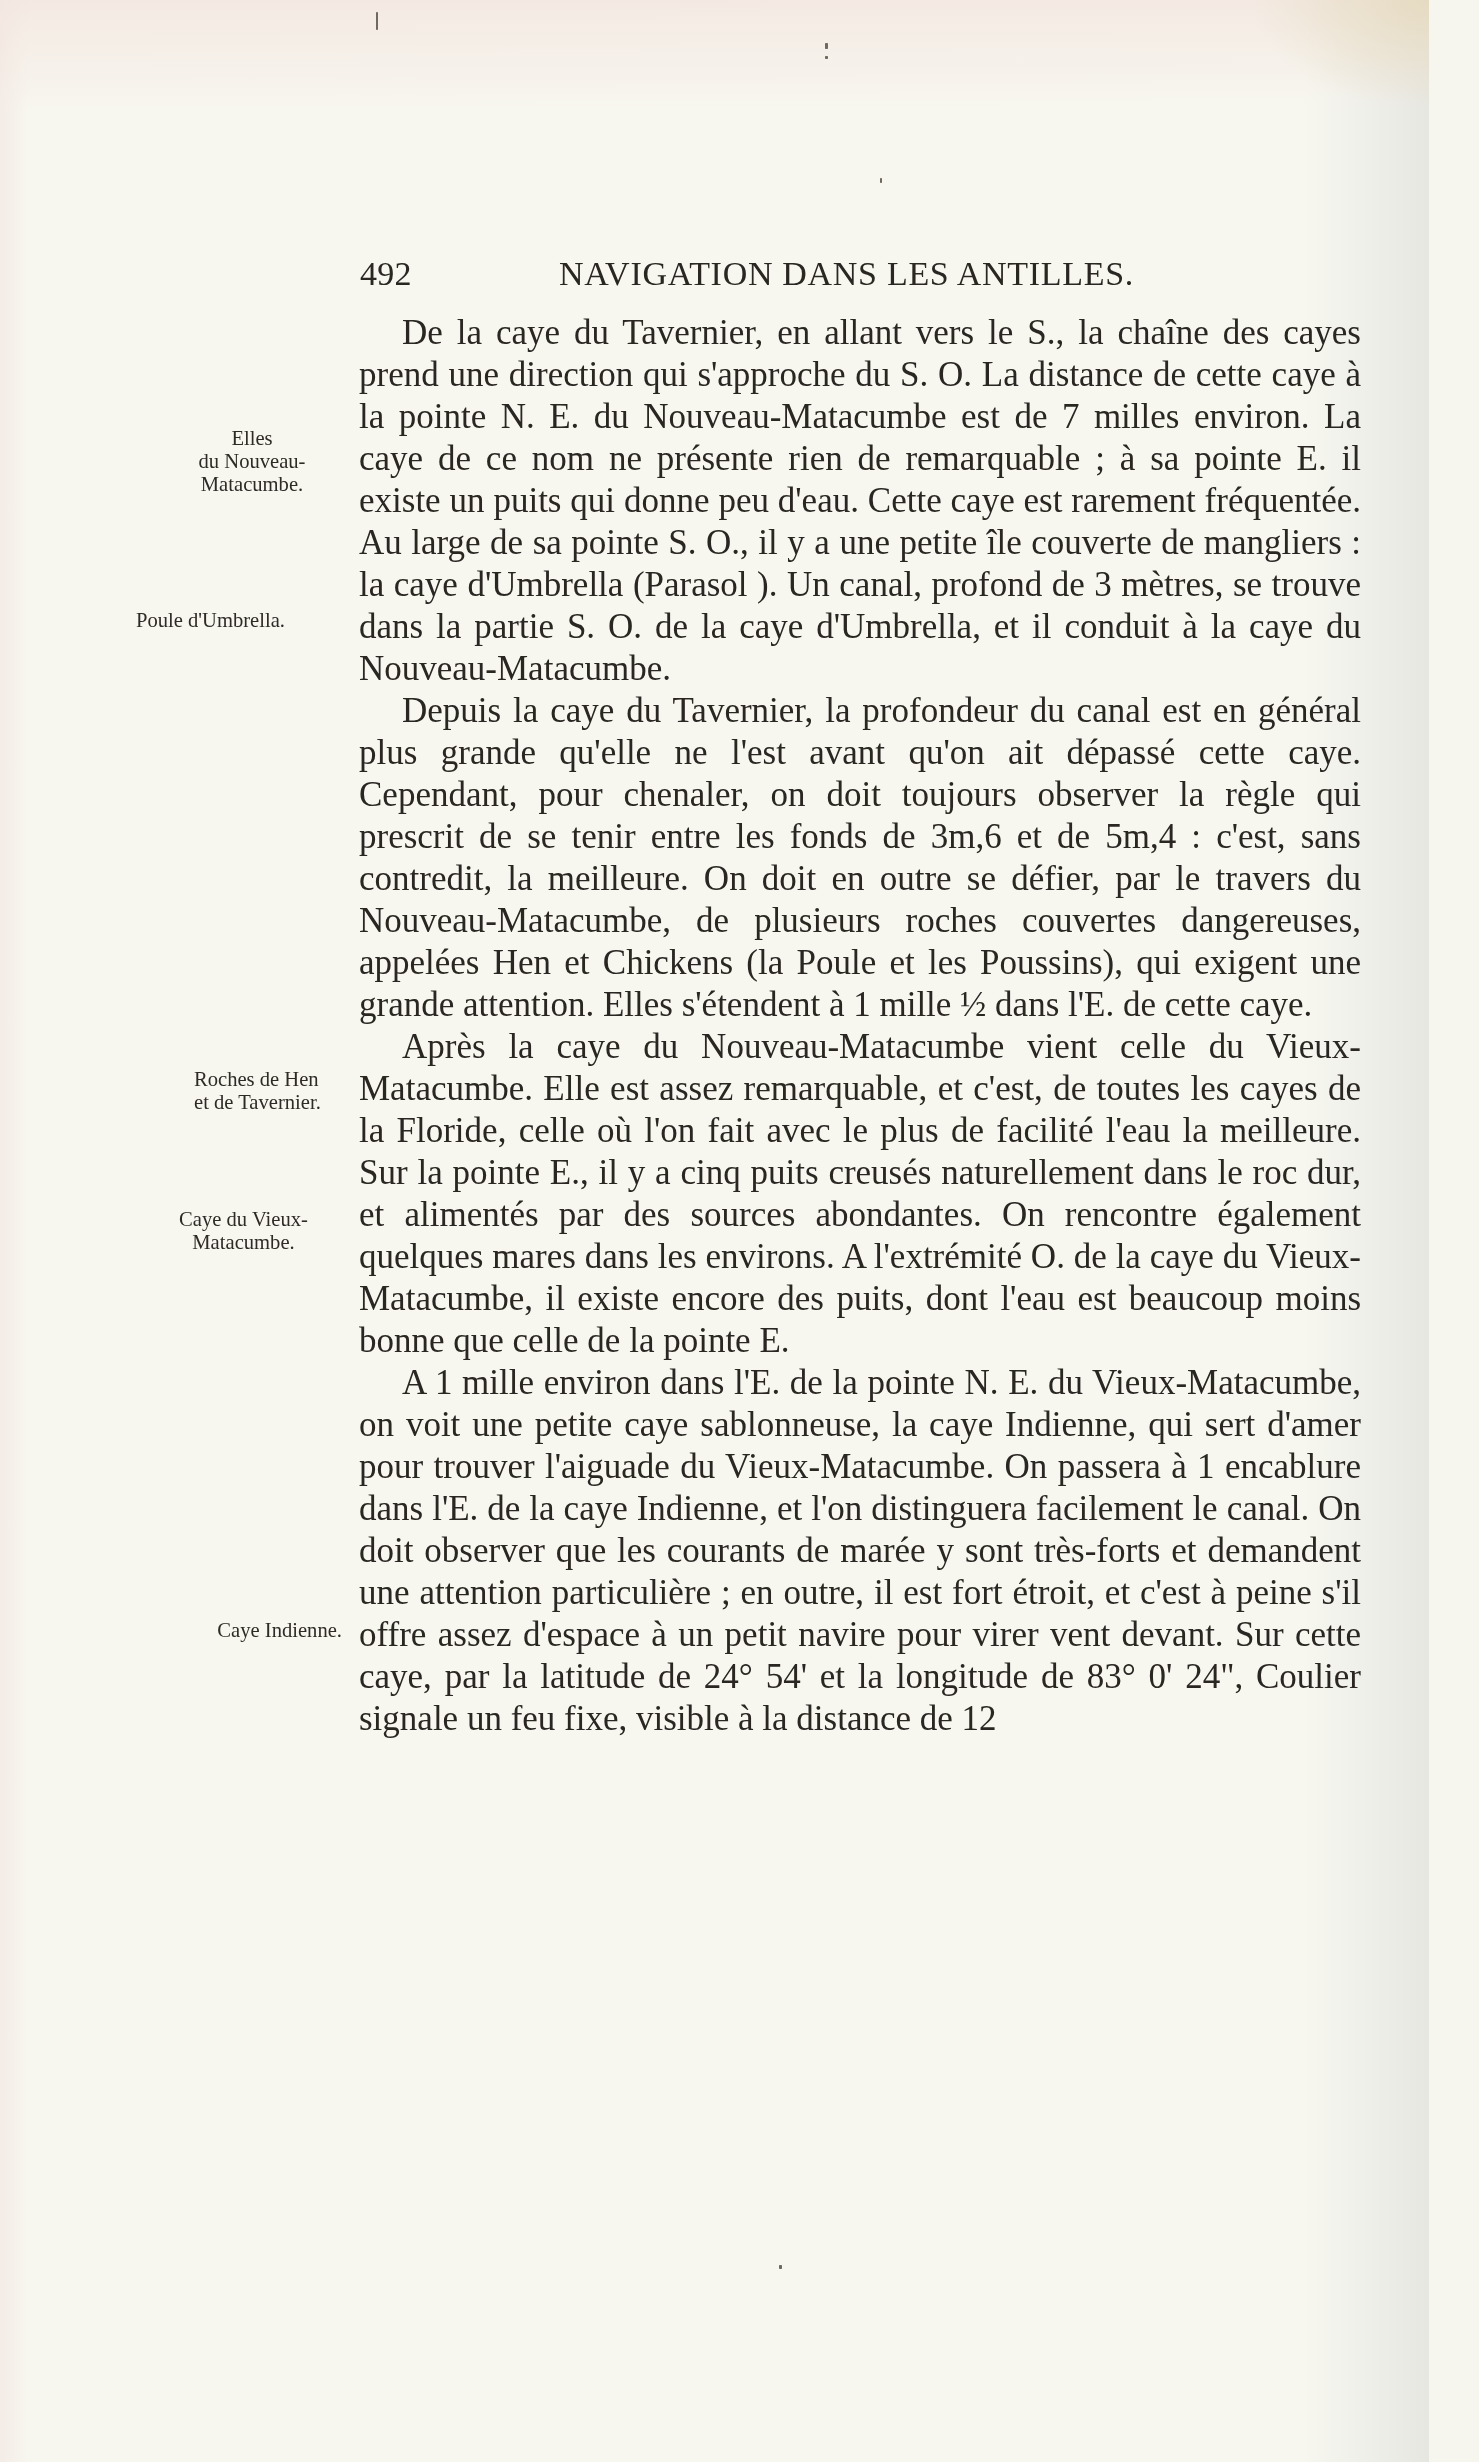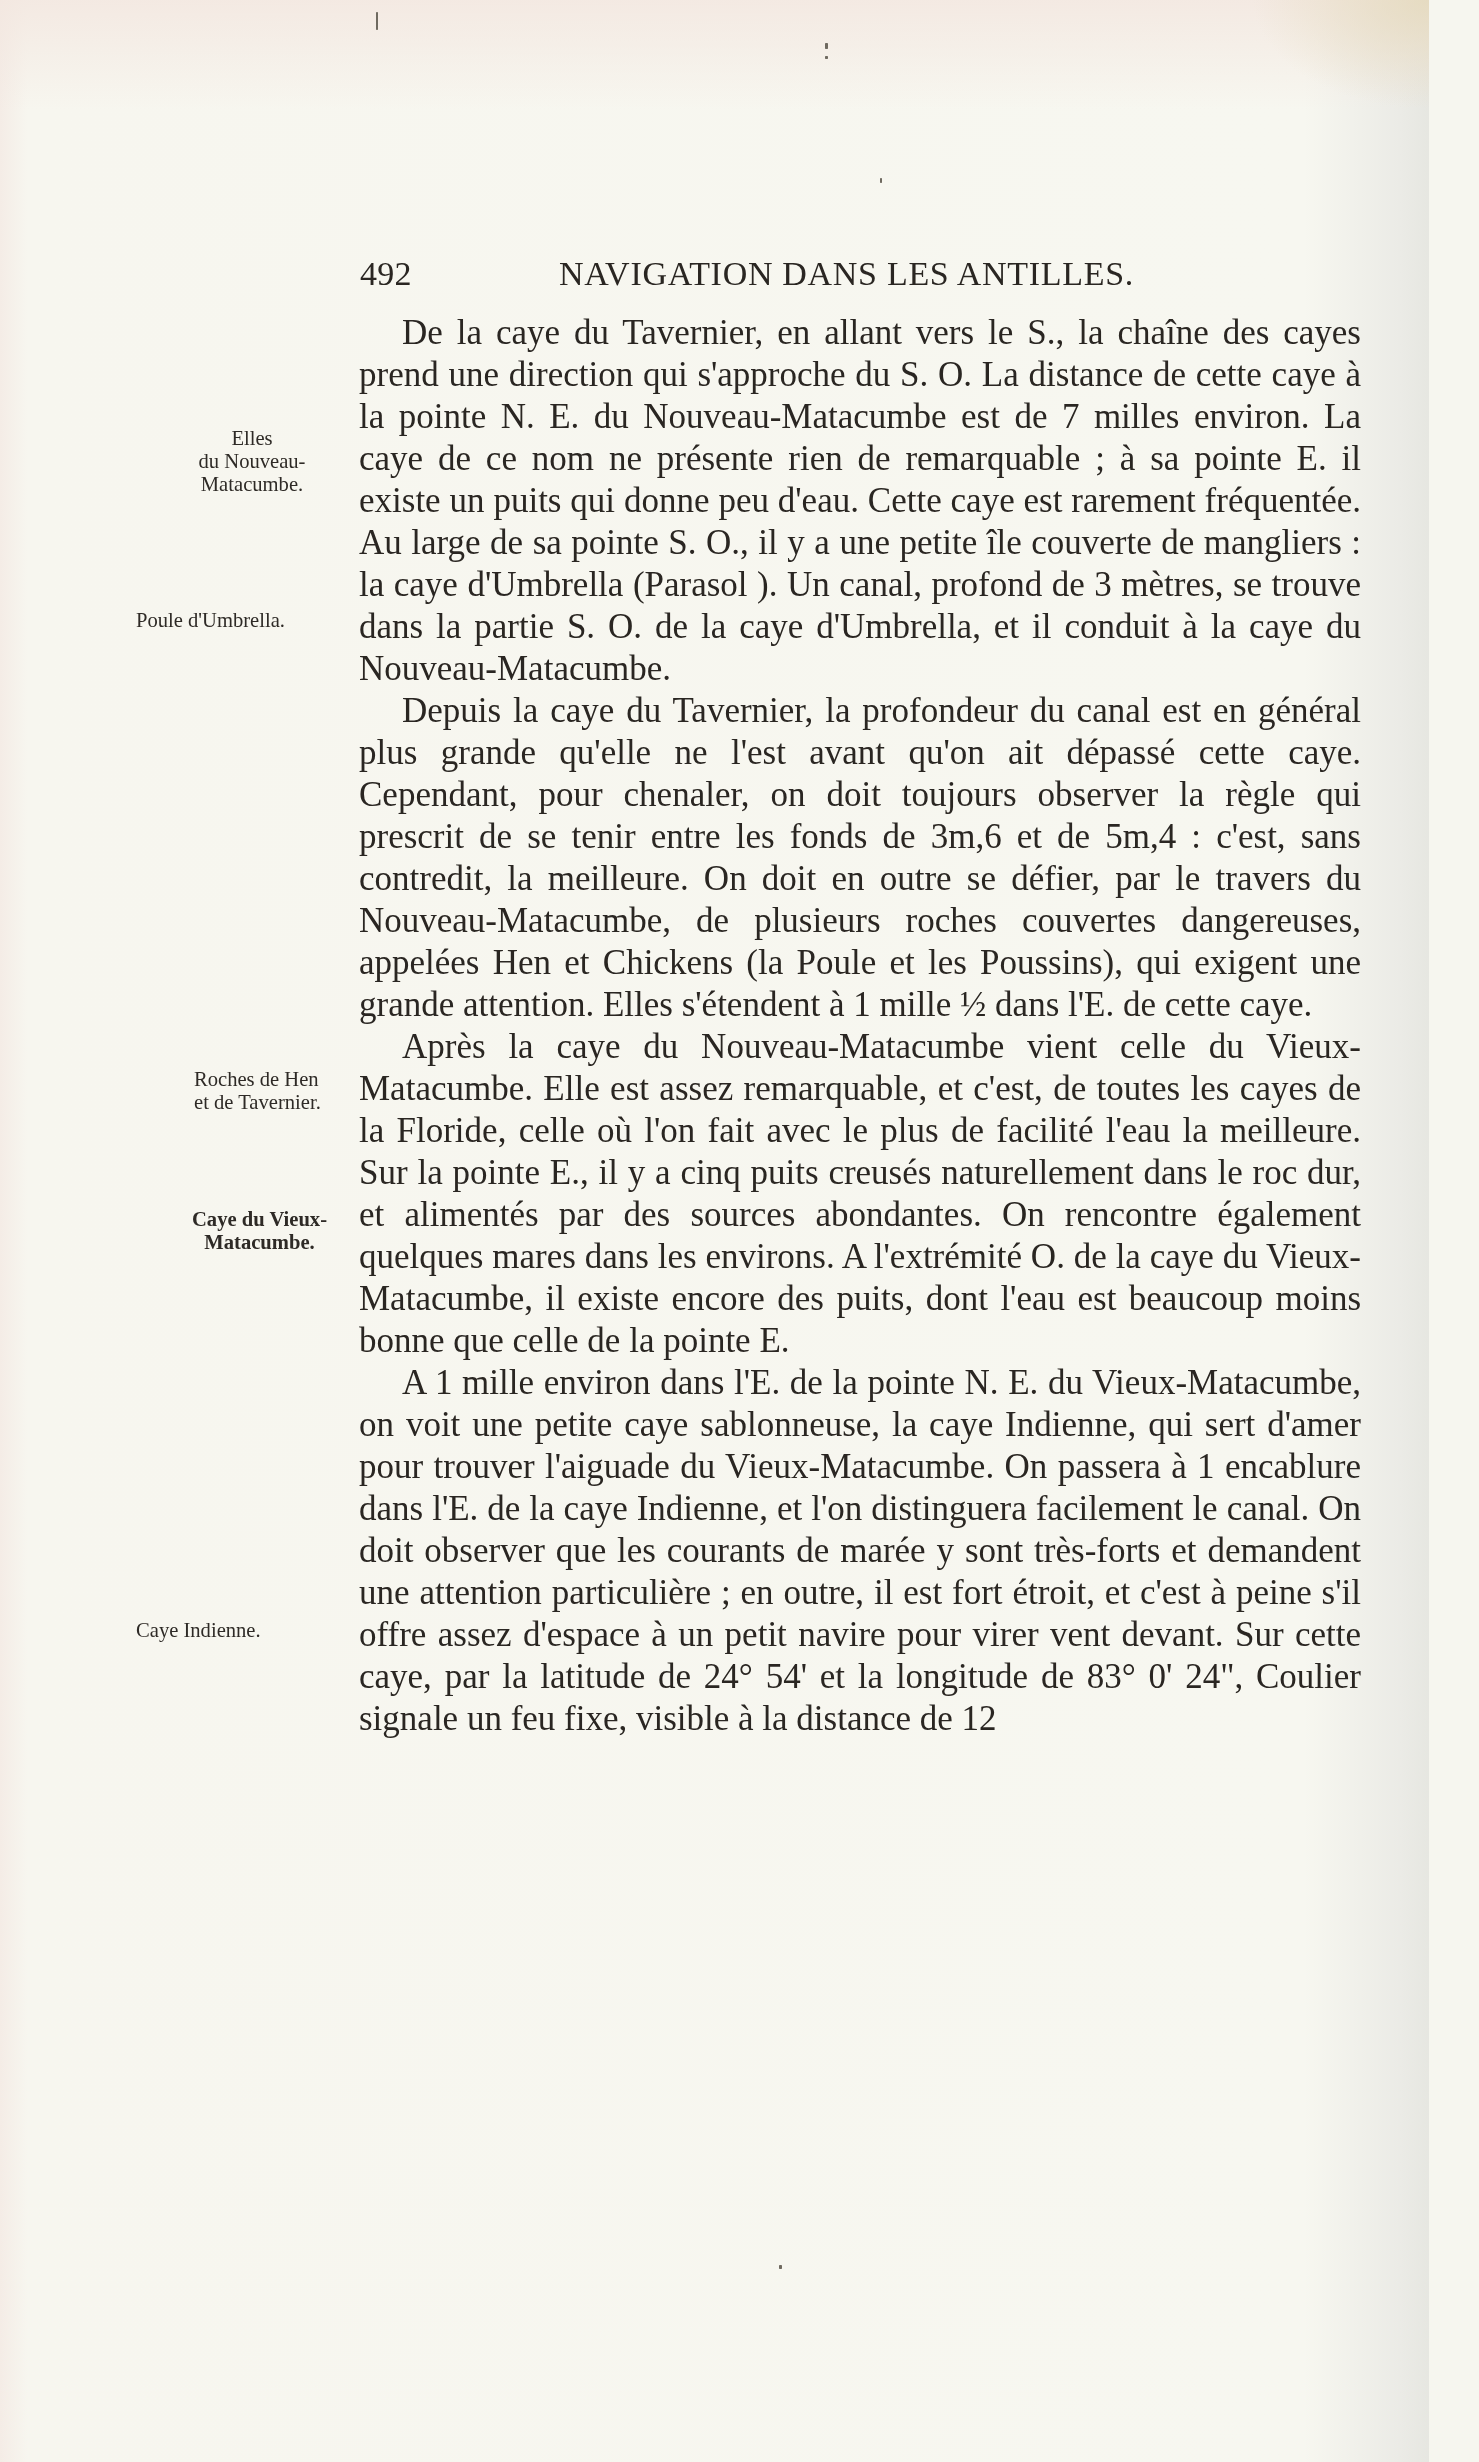--- a/index.html
+++ b/index.html
@@ -76,22 +76,22 @@
       position: absolute;
       font-size: 20.6px;
       line-height: 23px;
       color: #2e2a26;
       text-align: center;
       white-space: nowrap;
     }
     .mn-1 { left: 163px; top: 427px; width: 178px; }
     .mn-2 { left: 136px; top: 609px; width: 206px; text-align: left; }
     .mn-3 { left: 194px; top: 1068px; width: 165px; text-align: left; }
-    .mn-4 { left: 184px; top: 1208px; width: 151px; font-weight: bold; }
-    .mn-5 { left: 136px; top: 1619px; width: 206px; text-align: left; }
+    .mn-4 { left: 168px; top: 1208px; width: 151px; }
+    .mn-5 { left: 136px; top: 1619px; width: 206px; text-align: right; }
     .mn-line { display: block; }
     .speck {
       position: absolute;
       background: #6f6a60;
       border-radius: 0.7px;
     }
   </style>
 </head>
 <body>
 

